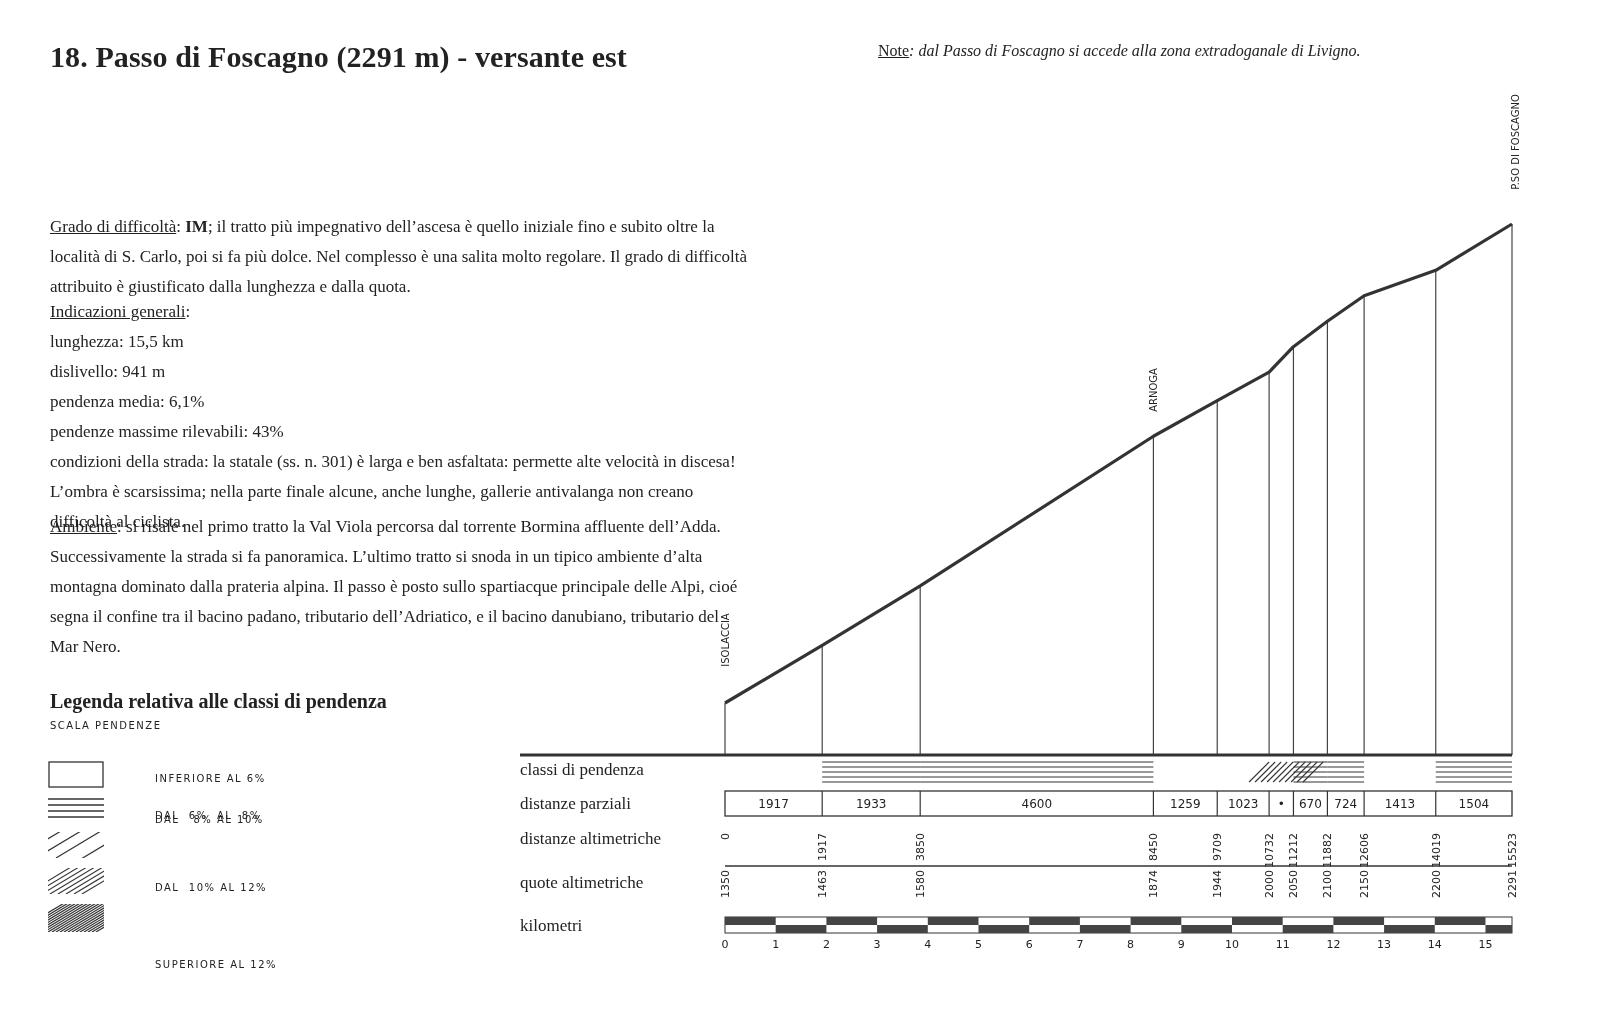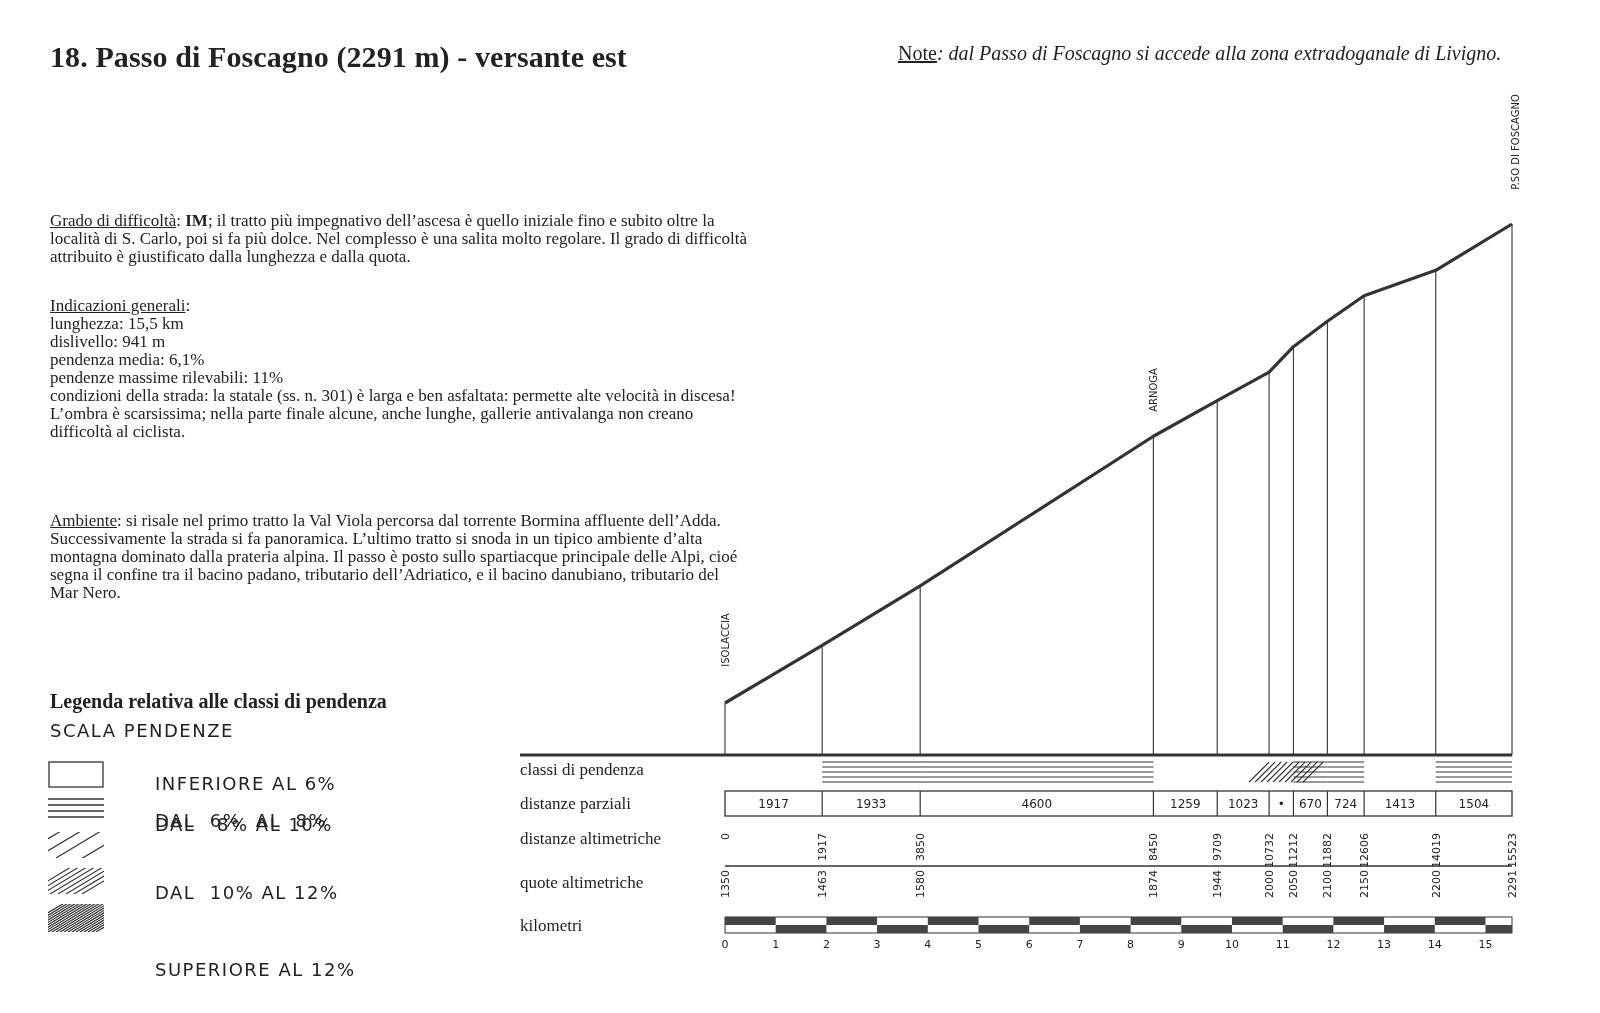--- a/index.html
+++ b/index.html
@@ -1,42 +1,42 @@
 <!DOCTYPE html>
 <html><head>
 <meta charset="utf-8">
 <style>
   html, body { margin:0; padding:0; background:#ffffff; }
   body { width:1600px; height:1013px; position:relative; overflow:hidden; color:#222; font-family:"Liberation Serif", serif; }
   .abs { position:absolute; }
   .title { left:50px; top:40px; font-size:30px; font-weight:bold; letter-spacing:0.1px; }
-  .note { left:898px; top:42px; font-size:20px; font-style:italic; }
+  .note { left:878px; top:42px; font-size:16px; font-style:italic; }
   .note u { font-style:normal; }
-  .textblock { left:50px; width:700px; font-size:17px; line-height:18px; }
+  .textblock { left:50px; width:700px; font-size:17px; line-height:30px; }
   .textblock .h { text-decoration:underline; }
   .legend-title { left:50px; top:670px; font-size:20px; font-weight:bold;margin-top:20px; }
-  .mono { font-family:"DejaVu Sans", sans-serif; font-size:18px; letter-spacing:1.5px;text-align:right; }
+  .mono { font-family:"DejaVu Sans", sans-serif; font-size:10px; letter-spacing:1.5px;text-align:right; }
   .legend-label { left:155px; }
   .rowlabel { left:520px; font-size:17px; }
   svg text { font-family:"DejaVu Sans", sans-serif; }
 </style>
 </head>
 <body>
 
 <div class="abs title">18. Passo di Foscagno (2291 m) - versante est</div>
 <div class="abs note"><u>Note</u><span>: dal Passo di Foscagno si accede alla zona extradoganale di Livigno.</span></div>
 
 <div class="abs textblock" style="top:212px;"><span class="h">Grado di difficoltà</span>: <b>IM</b><span>; il tratto più impegnativo dell’ascesa è quello iniziale fino e subito oltre la località di S. Carlo, poi si fa più dolce. Nel complesso è una salita molto regolare. Il grado di difficoltà attribuito è giustificato dalla lunghezza e dalla quota.</span></div>
 
 <div class="abs textblock" style="top:297px;">
   <div><span class="h">Indicazioni generali</span>:</div>
   <div>lunghezza: 15,5 km</div>
   <div>dislivello: 941 m</div>
   <div>pendenza media: 6,1%</div>
-  <div>pendenze massime rilevabili: 11%</div>
+  <div>pendenze massime rilevabili: 43%</div>
   <div>condizioni della strada: la statale (ss. n. 301) è larga e ben asfaltata: permette alte velocità in discesa! L’ombra è scarsissima; nella parte finale alcune, anche lunghe, gallerie antivalanga non creano difficoltà al ciclista.</div>
 </div>
 
 <div class="abs textblock" style="top:512px;"><span class="h">Ambiente</span><span>: si risale nel primo tratto la Val Viola percorsa dal torrente Bormina affluente dell’Adda. Successivamente la strada si fa panoramica. L’ultimo tratto si snoda in un tipico ambiente d’alta montagna dominato dalla prateria alpina. Il passo è posto sullo spartiacque principale delle Alpi,  cioé segna il confine tra il bacino padano, tributario dell’Adriatico, e il bacino danubiano, tributario del Mar Nero.</span></div>
 
 <div class="abs legend-title">Legenda relativa alle classi di pendenza</div>
 <div class="abs mono" style="left:50px; top:720px;">SCALA PENDENZE</div>
 
 <svg class="abs" style="left:46px; top:758px;" width="62" height="176">
   <defs>

